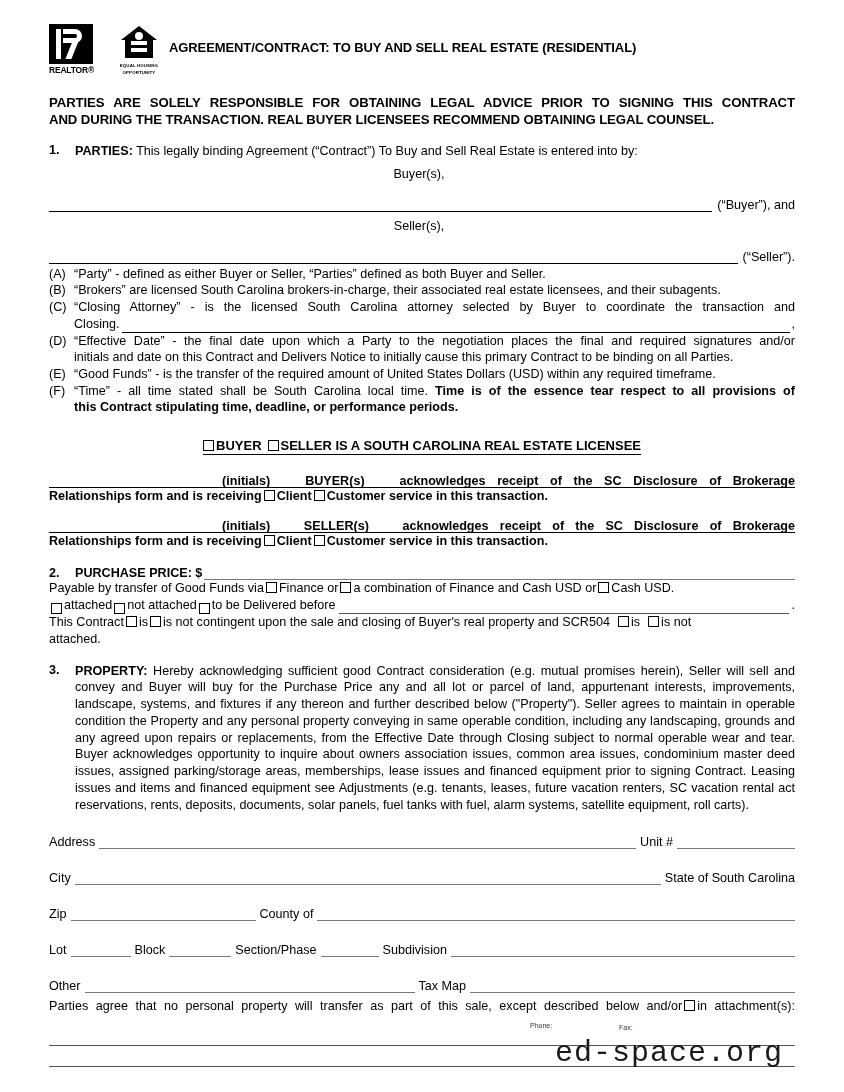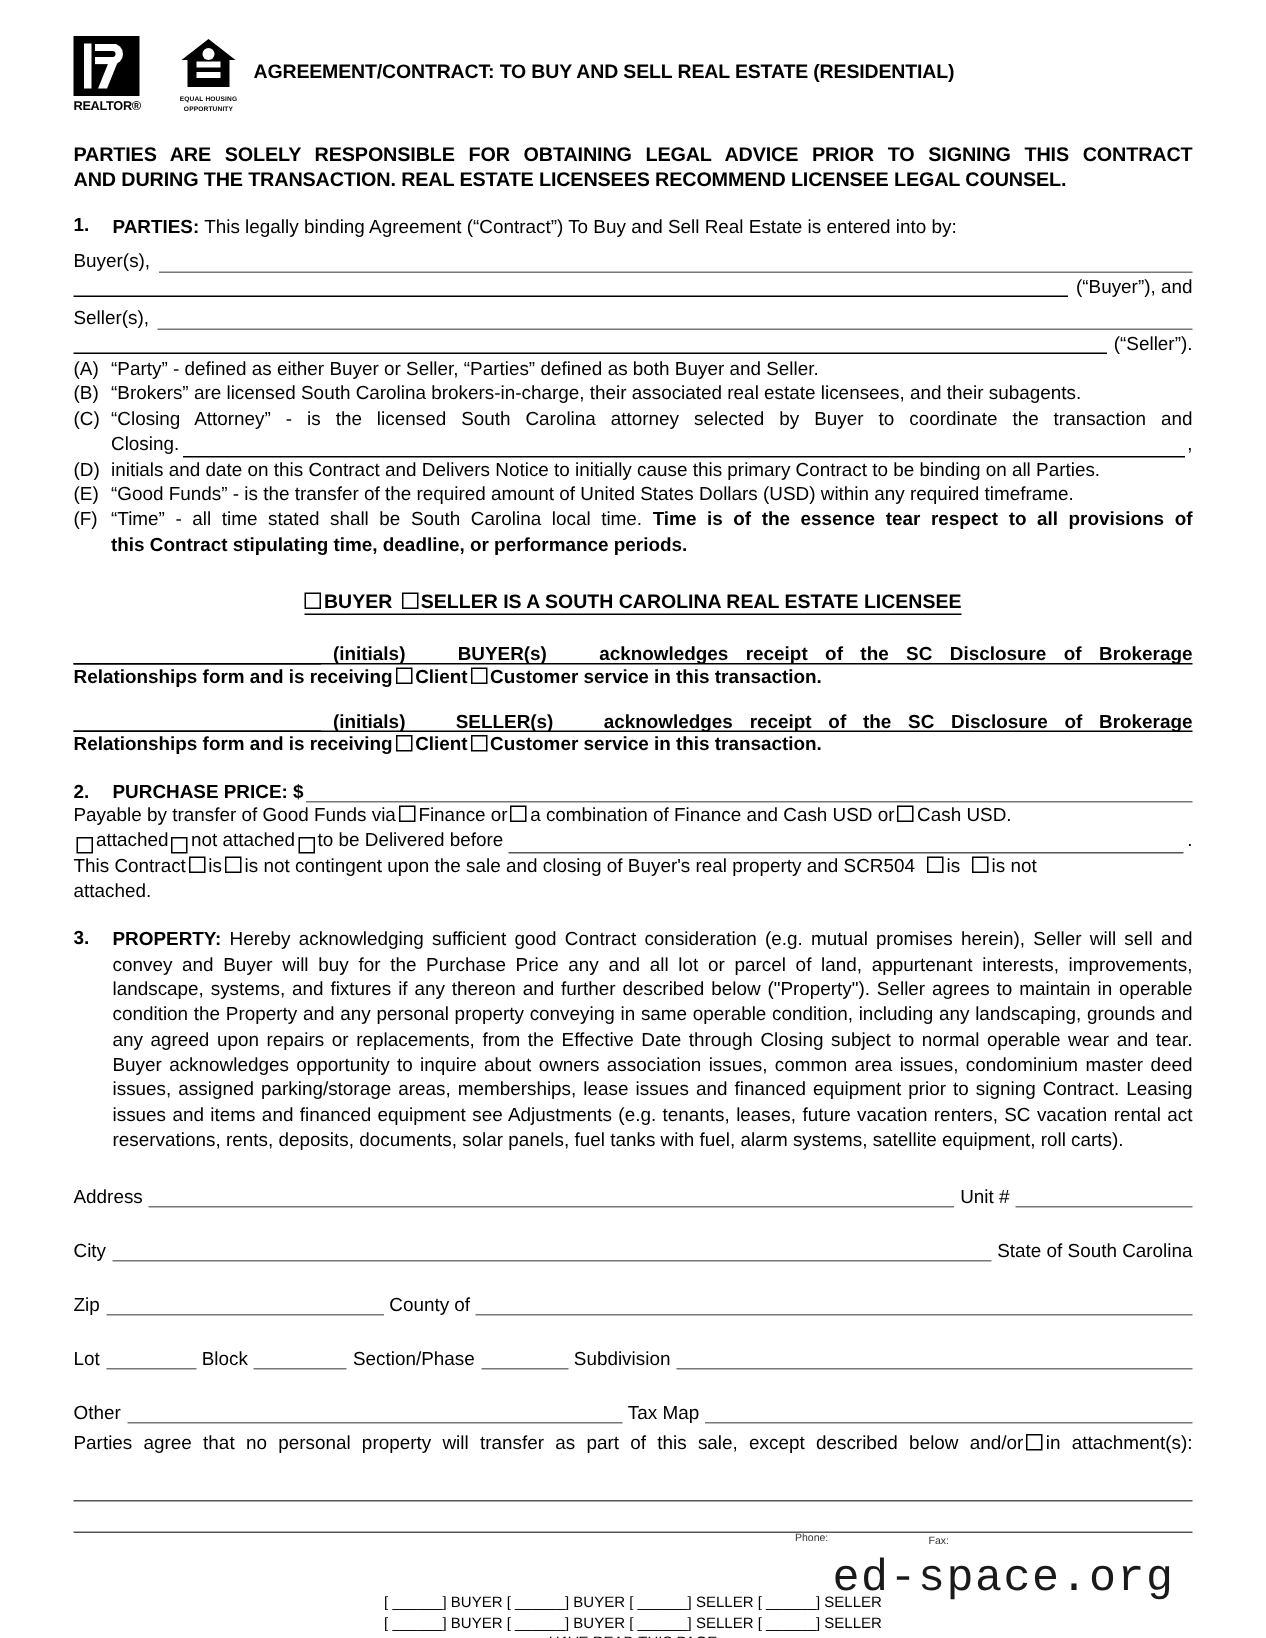--- a/index.html
+++ b/index.html
@@ -163,20 +163,21 @@
     margin: 0 2px;
     background: #fff;
   }
 
   
   .partyline {
     display: flex;
     align-items: center;
     font-size: 12.6px;
     margin-top: 7px;
+    flex-direction: column;
   }
   .partyline .lab { flex: 0 0 auto; padding-right: 6px; }
   .partyline .fill {
     flex: 1 1 auto;
     border-bottom: 1px solid #777;
     height: 14px;
   }
   .contline {
     display: flex;
     align-items: flex-end;
@@ -327,21 +328,21 @@
           </svg>
           <div class="eho-word">EQUAL HOUSING</div>
           <div class="eho-word">OPPORTUNITY</div>
         </div>
       </div>
       <div class="header-title">AGREEMENT/CONTRACT: TO BUY AND SELL REAL ESTATE (RESIDENTIAL)</div>
     </div>
 
     <div class="warn">
       <span class="j">PARTIES ARE SOLELY RESPONSIBLE FOR OBTAINING LEGAL ADVICE PRIOR TO SIGNING THIS CONTRACT</span>
-      <span>AND DURING THE TRANSACTION. REAL ESTATE LICENSEES RECOMMEND LICENSEE LEGAL COUNSEL.</span>
+      <span>AND DURING THE TRANSACTION. REAL BUYER LICENSEES RECOMMEND OBTAINING LEGAL COUNSEL.</span>
     </div>
 
     <div class="numbered">
       <div class="num">1.</div>
       <div class="body para">
         <span class="b">PARTIES:</span>
         <span>This legally binding Agreement (“Contract”) To Buy and Sell Real Estate is entered into by:</span>
       </div>
     </div>
 
@@ -379,20 +380,21 @@
           <div style="display:flex;align-items:flex-end;font-size:12.6px;">
             <span>Closing.</span>
             <span class="rule-dark" style="flex:1 1 auto;margin:0 2px;"></span>
             <span>,</span>
           </div>
         </div>
       </div>
       <div class="lettered">
         <div class="lt">(D)</div>
         <div style="flex:1;">
+          <div class="ltbody jz">“Effective Date” - the final date upon which a Party to the negotiation places the final and required signatures and/or</div>
           <div class="ltbody">initials and date on this Contract and Delivers Notice to initially cause this primary Contract to be binding on all Parties.</div>
         </div>
       </div>
       <div class="lettered">
         <div class="lt">(E)</div>
         <div class="ltbody">“Good Funds” - is the transfer of the required amount of United States Dollars (USD) within any required timeframe.</div>
       </div>
       <div class="lettered">
         <div class="lt">(F)</div>
         <div style="flex:1;">

